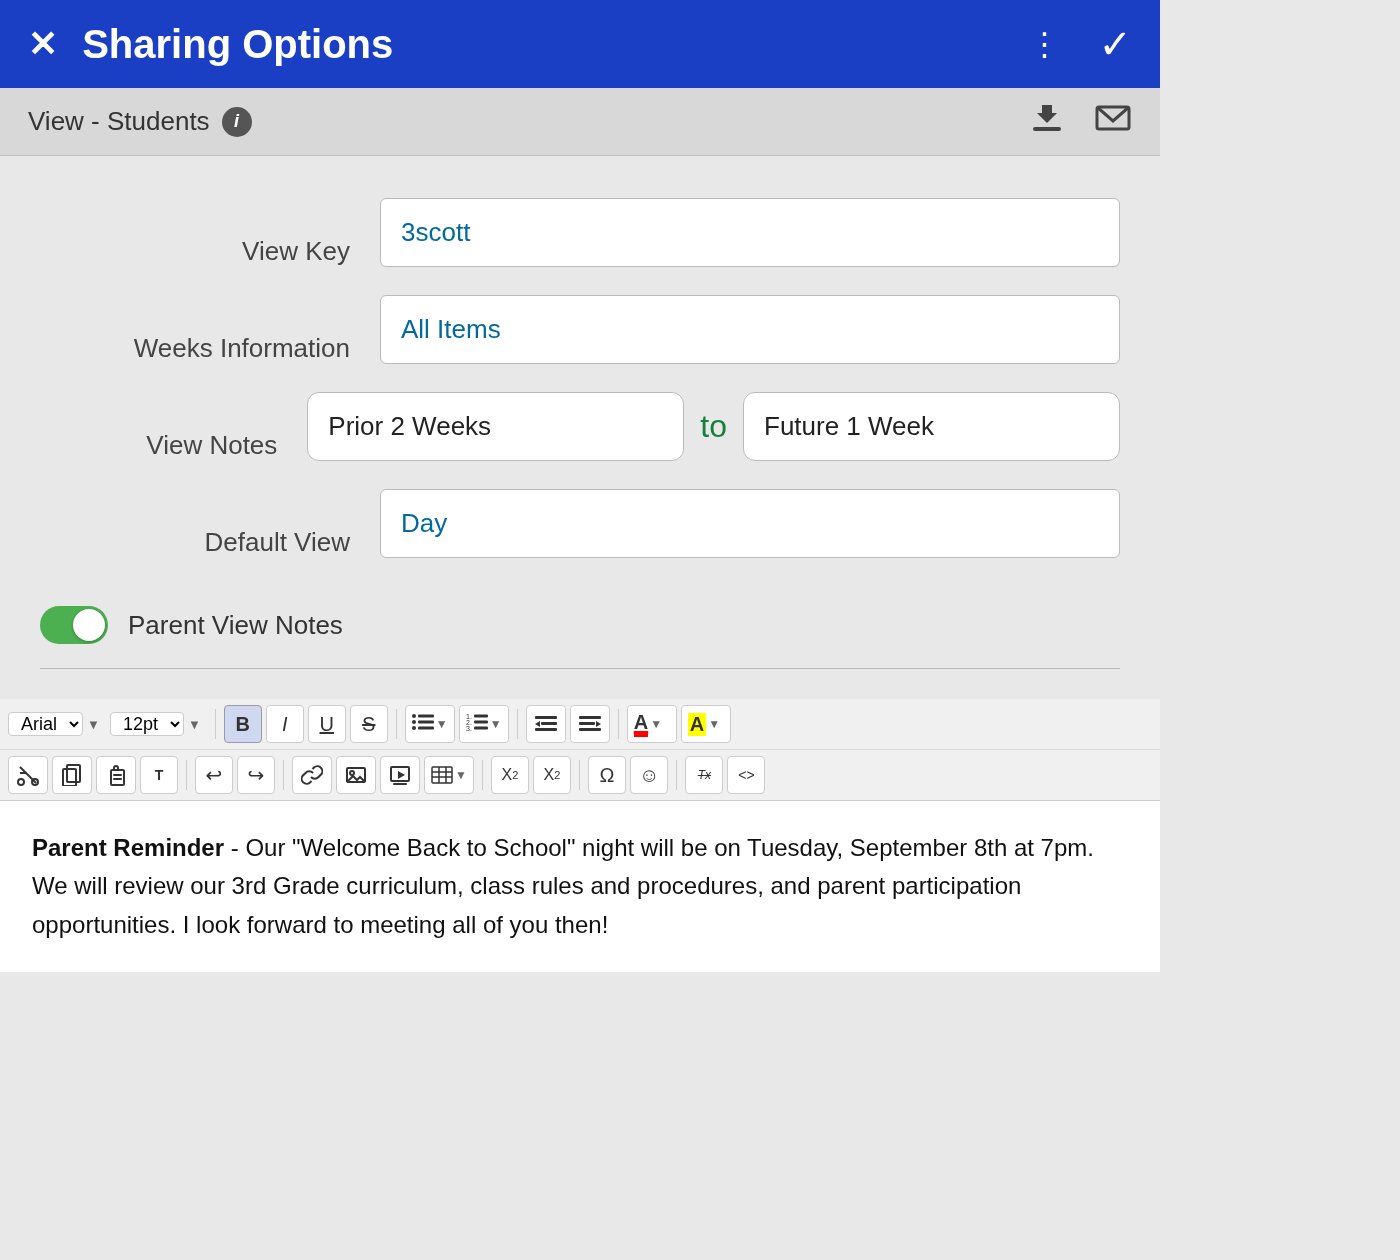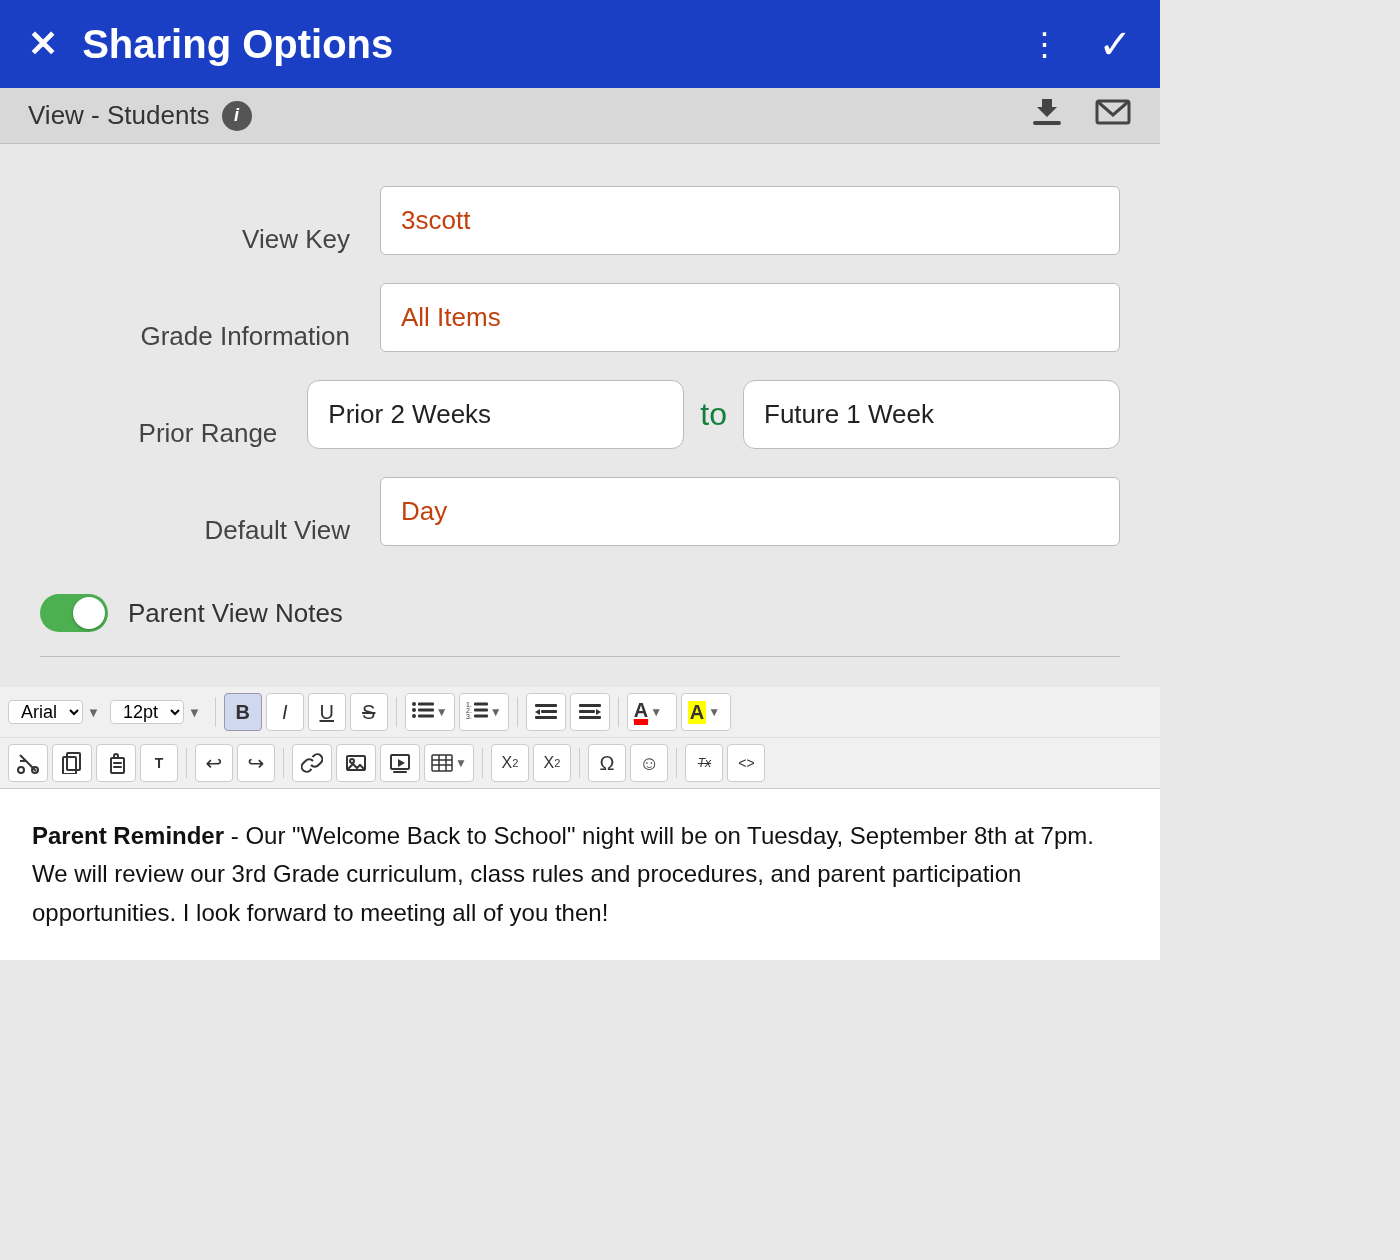--- a/index.html
+++ b/index.html
@@ -43,21 +43,21 @@
       font-size: 40px;
       cursor: pointer;
     }
 
     
     .subheader {
       background: #d8d8d8;
       display: flex;
       align-items: center;
       padding: 0 28px;
-      height: 56px;
+      height: 68px;
       border-bottom: 1px solid #c0c0c0;
     }
     .subheader-label {
       font-size: 26px;
       color: #333;
       flex: 1;
       display: flex;
       align-items: center;
       gap: 12px;
     }
@@ -110,21 +110,21 @@
     .form-field {
       flex: 1;
     }
     .form-input {
       width: 100%;
       padding: 18px 20px;
       font-size: 26px;
       border: 1.5px solid #bbb;
       border-radius: 6px;
       background: white;
-      color: #c2410c;
+      color: #0369a1;
       outline: none;
     }
 
     
     .range-row {
       display: flex;
       align-items: center;
       gap: 16px;
     }
     .range-input {
@@ -303,29 +303,29 @@
 <div class="main">
 
   <div class="form-row">
     <div class="form-label">View Key</div>
     <div class="form-field">
       <input class="form-input" type="text" value="3scott" style="">
     </div>
   </div>
 
   <div class="form-row">
-    <div class="form-label">Grade Information</div>
+    <div class="form-label">Weeks Information</div>
     <div class="form-field">
       <input class="form-input" type="text" value="All Items" style="">
     </div>
   </div>
 
 
   <div class="form-row">
-    <div class="form-label">Prior Range</div>
+    <div class="form-label">View Notes</div>
     <div class="form-field">
       <div class="range-row">
         <input class="range-input" type="text" value="Prior 2 Weeks" style="">
         <span class="range-to">to</span>
         <input class="range-input" type="text" value="Future 1 Week" style="">
       </div>
     </div>
   </div>
 
   <div class="form-row">

